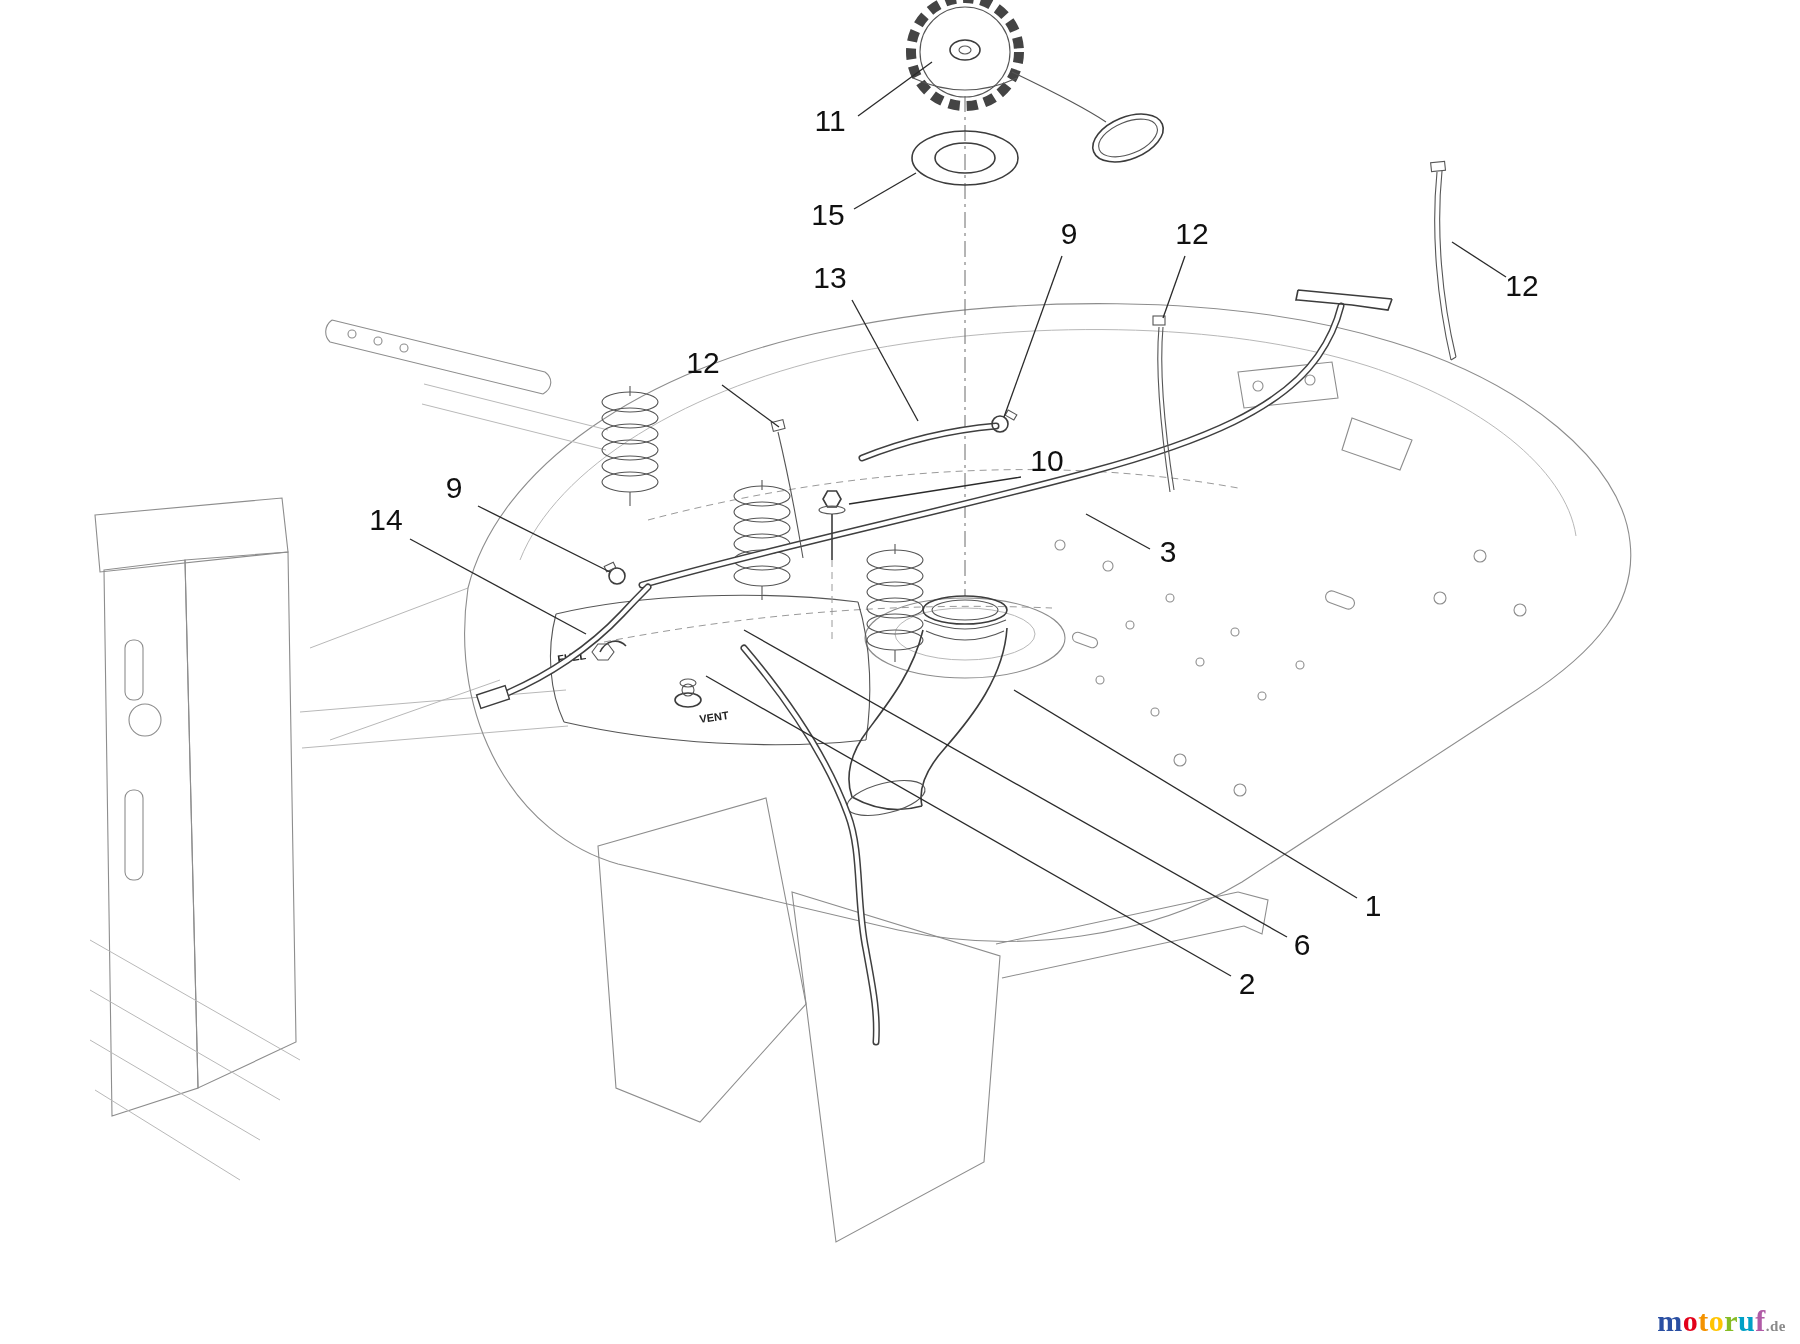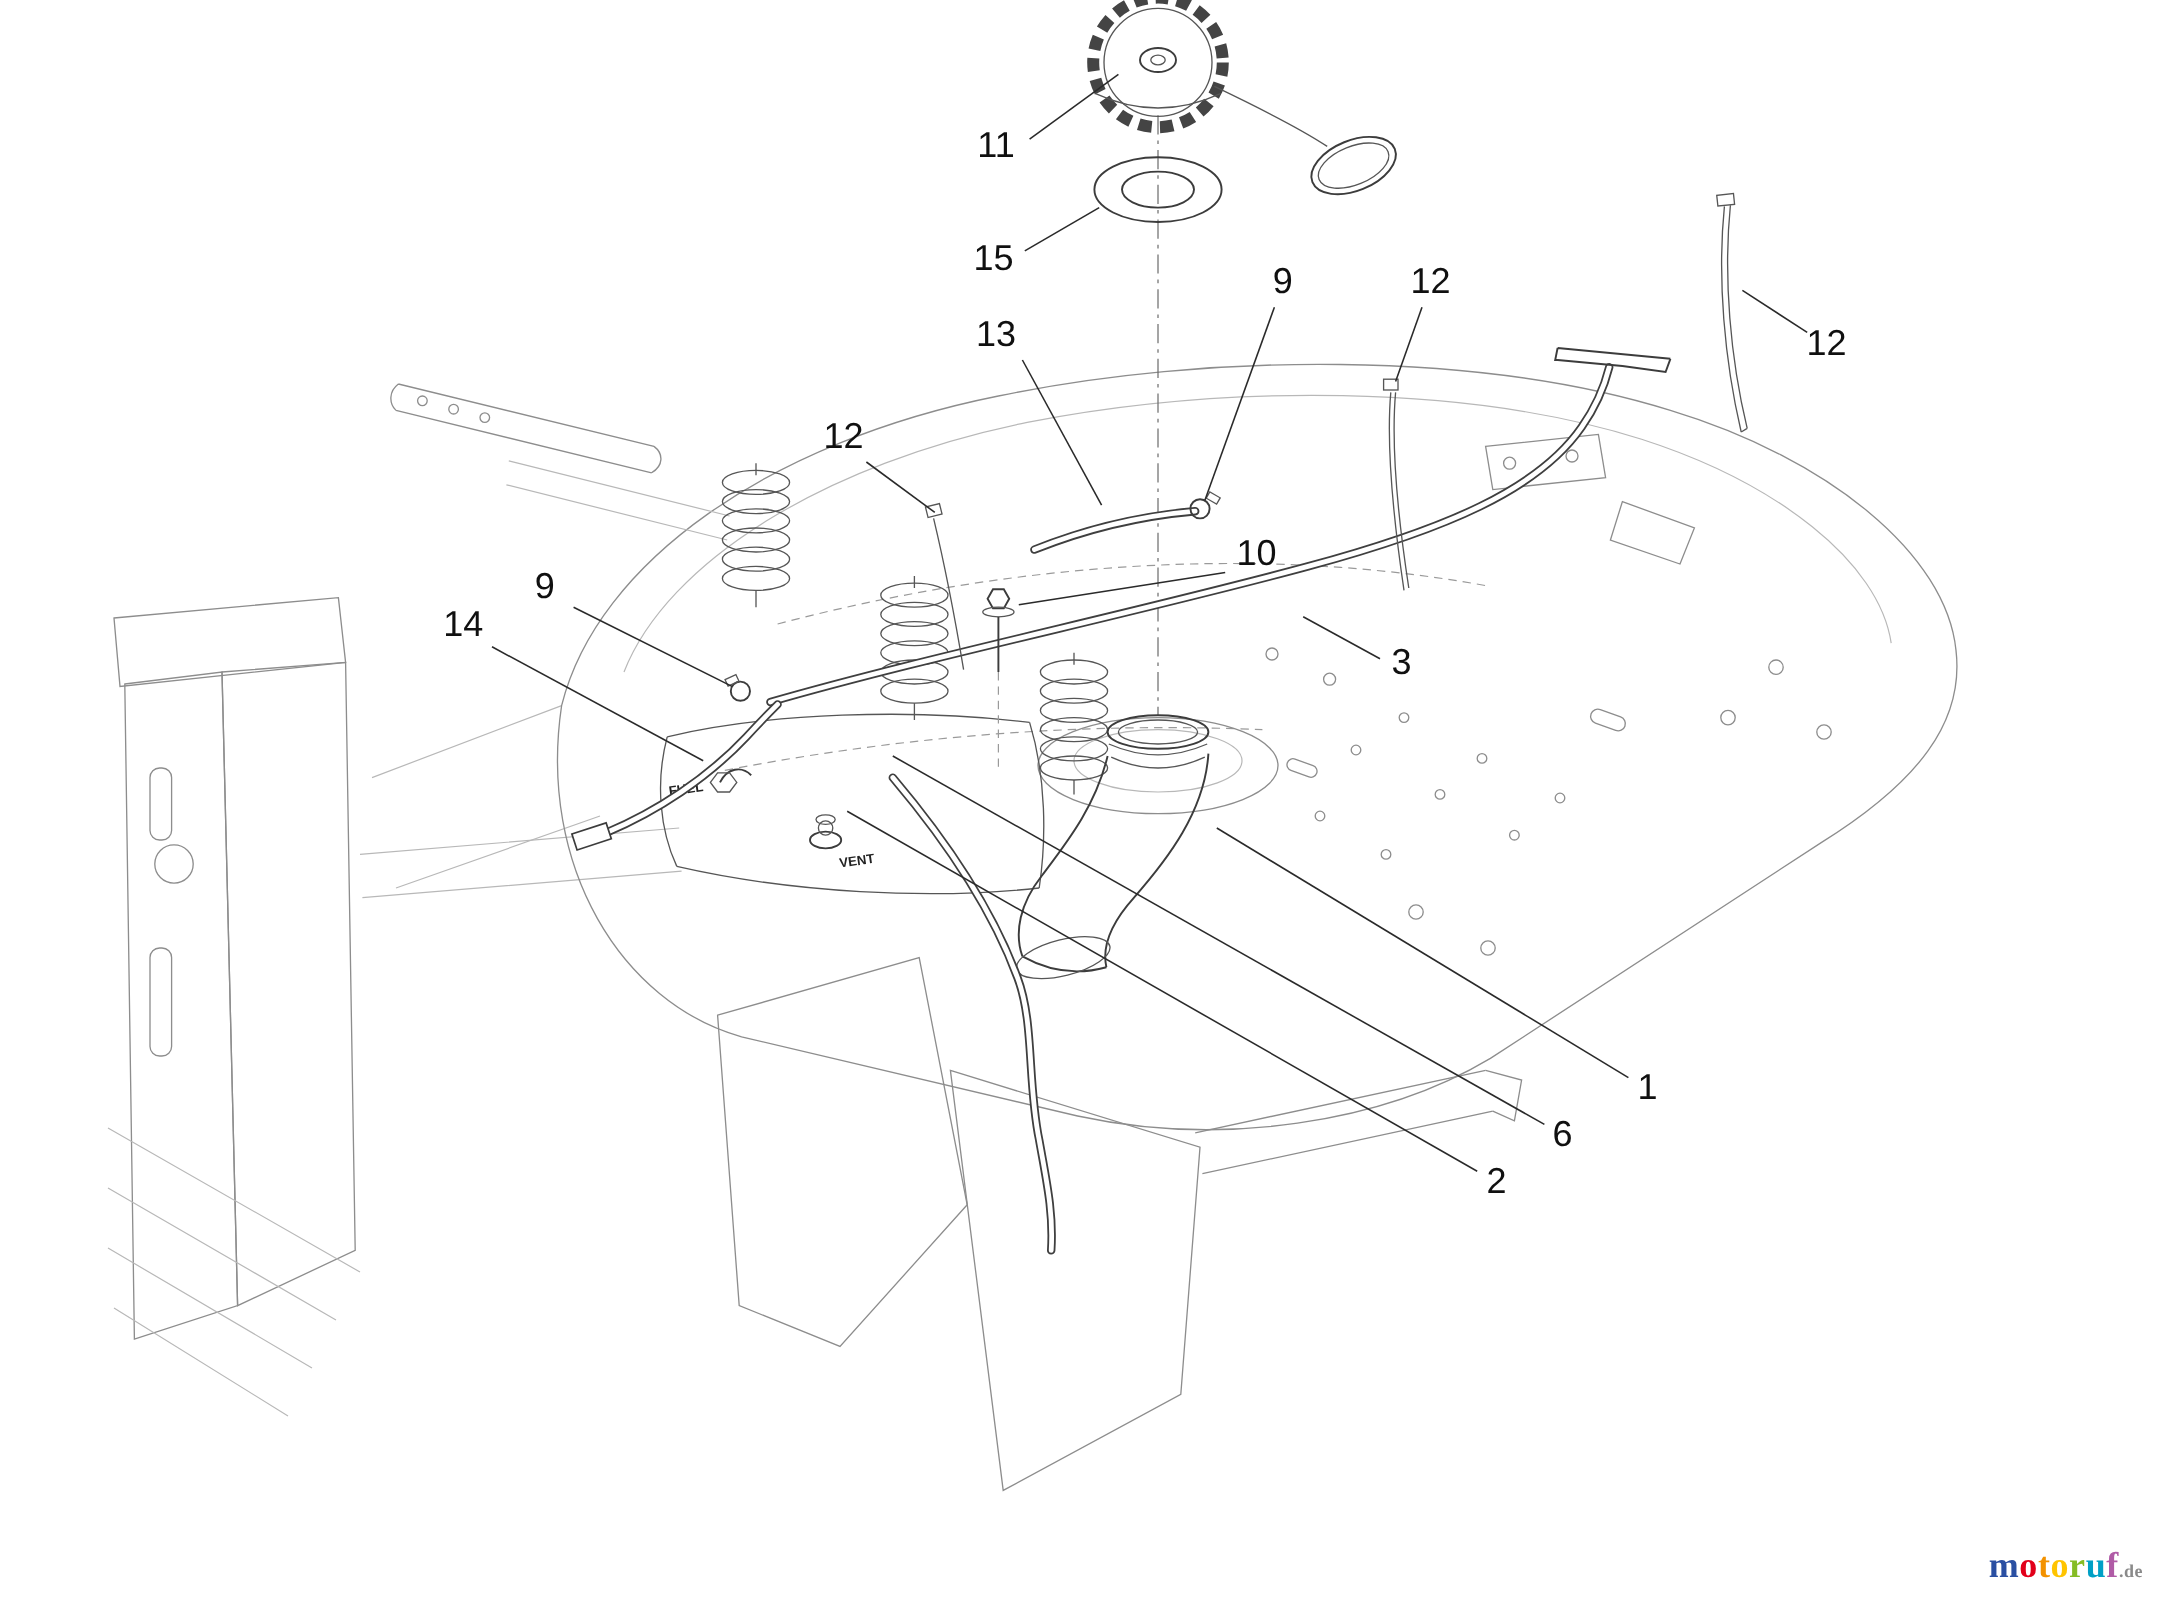--- a/index.html
+++ b/index.html
@@ -12,21 +12,21 @@
   .bg-light{stroke:#b8b8b8;fill:none;stroke-width:1}
   .dash{stroke:#9a9a9a;stroke-width:1;fill:none;stroke-dasharray:7 5}
   .centerline{stroke:#6a6a6a;stroke-width:1;fill:none;stroke-dasharray:16 5 3 5}
   .tube{stroke:#3f3f3f;stroke-width:7;fill:none;stroke-linecap:round}
   .tube-core{stroke:#ffffff;stroke-width:4;fill:none;stroke-linecap:round}
   .knurl{stroke:#444;stroke-width:10;fill:none;stroke-dasharray:11 7}
   .cap-rect{stroke:#3c3c3c;fill:#ffffff;stroke-width:1.4}
   .leader{stroke:#2a2a2a;stroke-width:1.3;fill:none}
   .callout-num{font-family:"Liberation Sans",sans-serif;font-size:30px;fill:#101010;text-anchor:middle}
   .tiny-label{font-family:"Liberation Sans",sans-serif;font-weight:bold;font-size:11px;fill:#222}
-  .watermark{position:absolute;right:14px;bottom:24px;font-family:"Liberation Serif",serif;
+  .watermark{position:absolute;right:14px;bottom:8px;font-family:"Liberation Serif",serif;
              font-weight:bold;font-size:30px;letter-spacing:.5px;line-height:1}
   .watermark .suffix{font-size:15px;font-weight:bold}
 </style>
 </head>
 <body>
 
 <div class="canvas">
   <svg viewBox="0 0 1800 1344" width="1800" height="1344" xmlns="http://www.w3.org/2000/svg">
 
     <g>

